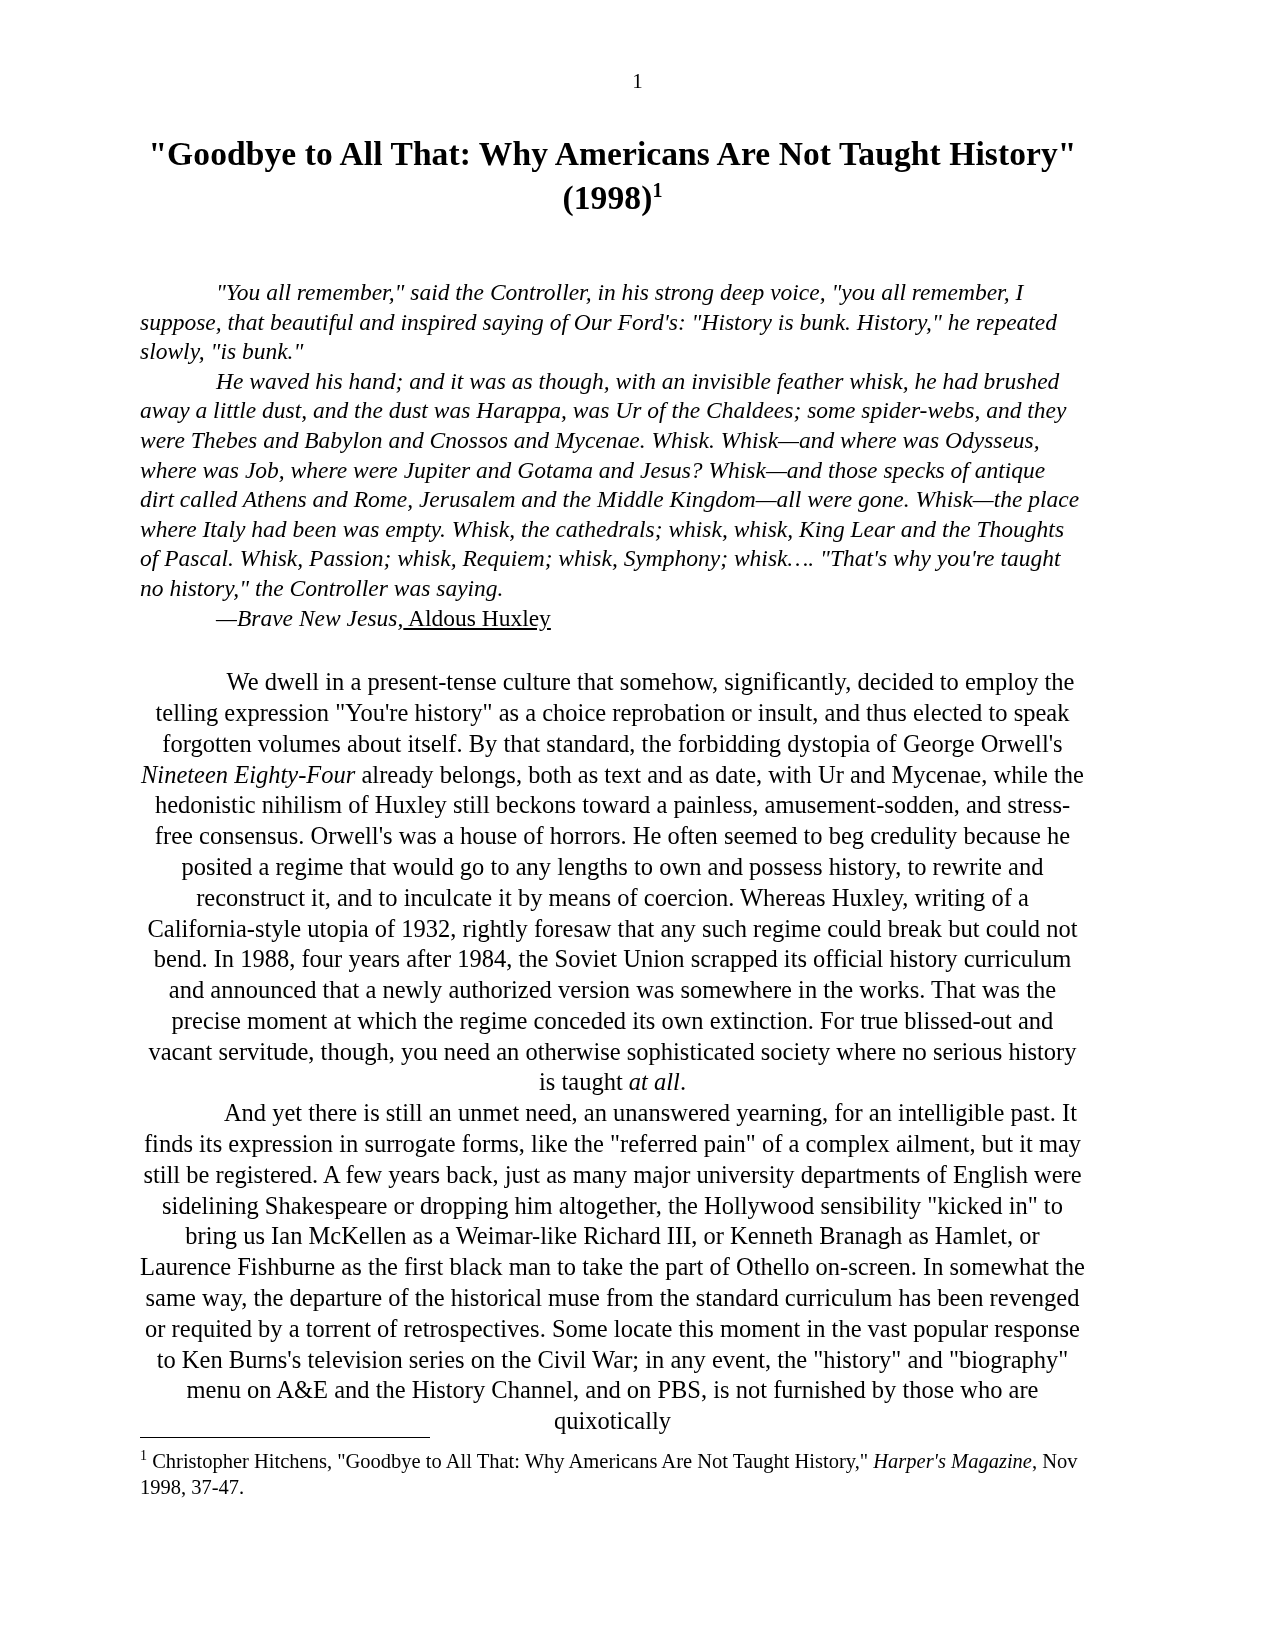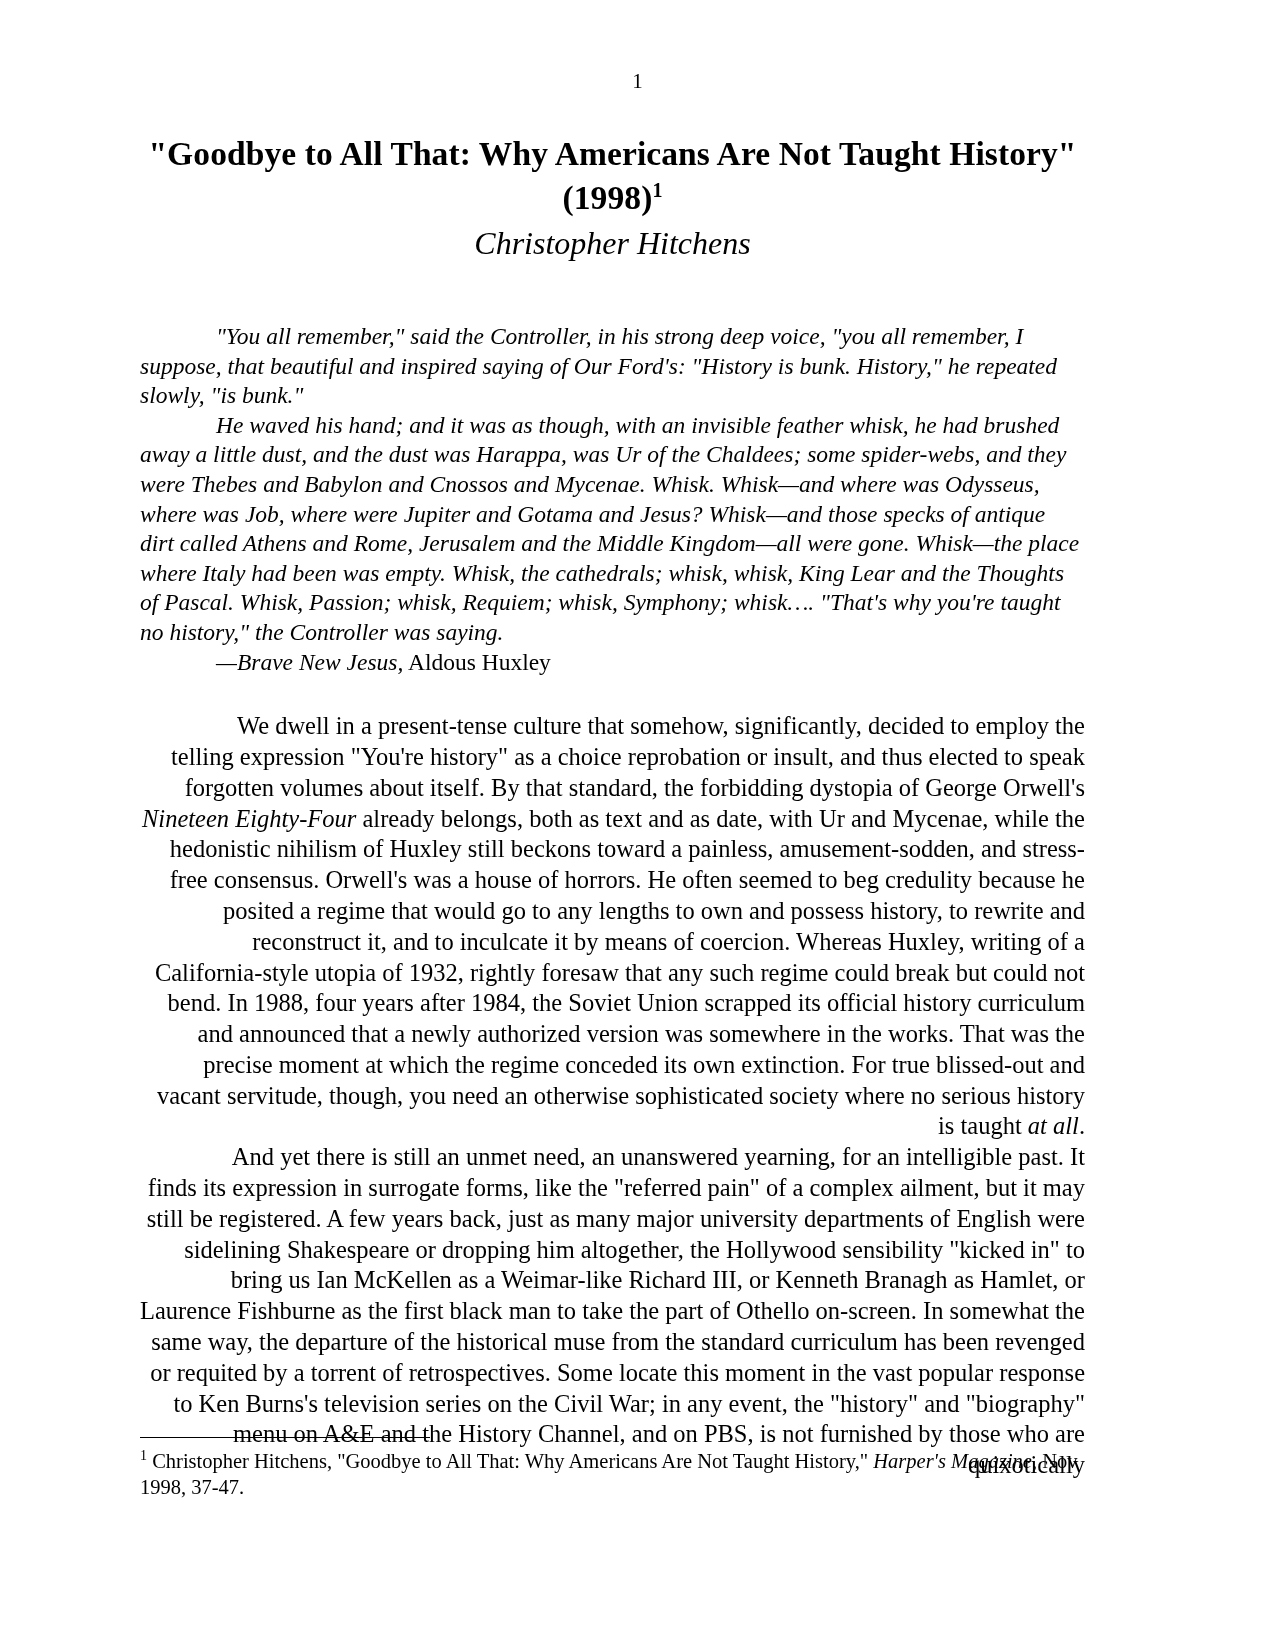--- a/index.html
+++ b/index.html
@@ -79,28 +79,29 @@
   .epigraph p {
     margin: 0;
     text-indent: 76px;
   }
   .epigraph .attrib {
     margin: 0;
     text-indent: 76px;
   }
   .epigraph .attrib .roman {
     font-style: normal;
+    text-decoration: underline;
   }
 
   
   .body-text {
     margin-top: 34px;
     font-size: 24.5px;
     line-height: 30.8px;
-    text-align: right;
+    text-align: center;
   }
   .body-text p {
     margin: 0;
     text-indent: 76px;
   }
   .body-text i {
     font-style: italic;
   }
 
   
@@ -135,21 +136,20 @@
 <body>
 
 <div class="page">
 
   <div class="page-number">1</div>
 
   <div class="content">
 
     <h1 class="doc-title"><span>"Goodbye to All That: Why Americans Are Not Taught History" (1998)</span><span class="fn-ref">1</span></h1>
 
-    <div class="doc-author">Christopher Hitchens</div>
 
     <div class="epigraph">
       <p>"You all remember," said the Controller, in his strong deep voice, "you all remember, I suppose, that beautiful and inspired saying of Our Ford's: "History is bunk. History," he repeated slowly, "is bunk."</p>
       <p>He waved his hand; and it was as though, with an invisible feather whisk, he had brushed away a little dust, and the dust was Harappa, was Ur of the Chaldees; some spider-webs, and they were Thebes and Babylon and Cnossos and Mycenae. Whisk. Whisk—and where was Odysseus, where was Job, where were Jupiter and Gotama and Jesus? Whisk—and those specks of antique dirt called Athens and Rome, Jerusalem and the Middle Kingdom—all were gone. Whisk—the place where Italy had been was empty. Whisk, the cathedrals; whisk, whisk, King Lear and the Thoughts of Pascal. Whisk, Passion; whisk, Requiem; whisk, Symphony; whisk…. "That's why you're taught no history," the Controller was saying.</p>
       <p class="attrib"><span>—</span><span>Brave New Jesus,</span><span class="roman"> Aldous Huxley</span></p>
     </div>
 
     <div class="body-text">
       <p><span>We dwell in a present-tense culture that somehow, significantly, decided to employ the telling expression "You're history" as a choice reprobation or insult, and thus elected to speak forgotten volumes about itself. By that standard, the forbidding dystopia of George Orwell's </span><i>Nineteen Eighty-Four</i><span> already belongs, both as text and as date, with Ur and Mycenae, while the hedonistic nihilism of Huxley still beckons toward a painless, amusement-sodden, and stress-free consensus. Orwell's was a house of horrors. He often seemed to beg credulity because he posited a regime that would go to any lengths to own and possess history, to rewrite and reconstruct it, and to inculcate it by means of coercion. Whereas Huxley, writing of a California-style utopia of 1932, rightly foresaw that any such regime could break but could not bend. In 1988, four years after 1984, the Soviet Union scrapped its official history curriculum and announced that a newly authorized version was somewhere in the works. That was the precise moment at which the regime conceded its own extinction. For true blissed-out and vacant servitude, though, you need an otherwise sophisticated society where no serious history is taught </span><i>at all</i><span>.</span></p>
       <p>And yet there is still an unmet need, an unanswered yearning, for an intelligible past. It finds its expression in surrogate forms, like the "referred pain" of a complex ailment, but it may still be registered. A few years back, just as many major university departments of English were sidelining Shakespeare or dropping him altogether, the Hollywood sensibility "kicked in" to bring us Ian McKellen as a Weimar-like Richard III, or Kenneth Branagh as Hamlet, or Laurence Fishburne as the first black man to take the part of Othello on-screen. In somewhat the same way, the departure of the historical muse from the standard curriculum has been revenged or requited by a torrent of retrospectives. Some locate this moment in the vast popular response to Ken Burns's television series on the Civil War; in any event, the "history" and "biography" menu on A&amp;E and the History Channel, and on PBS, is not furnished by those who are quixotically</p>

